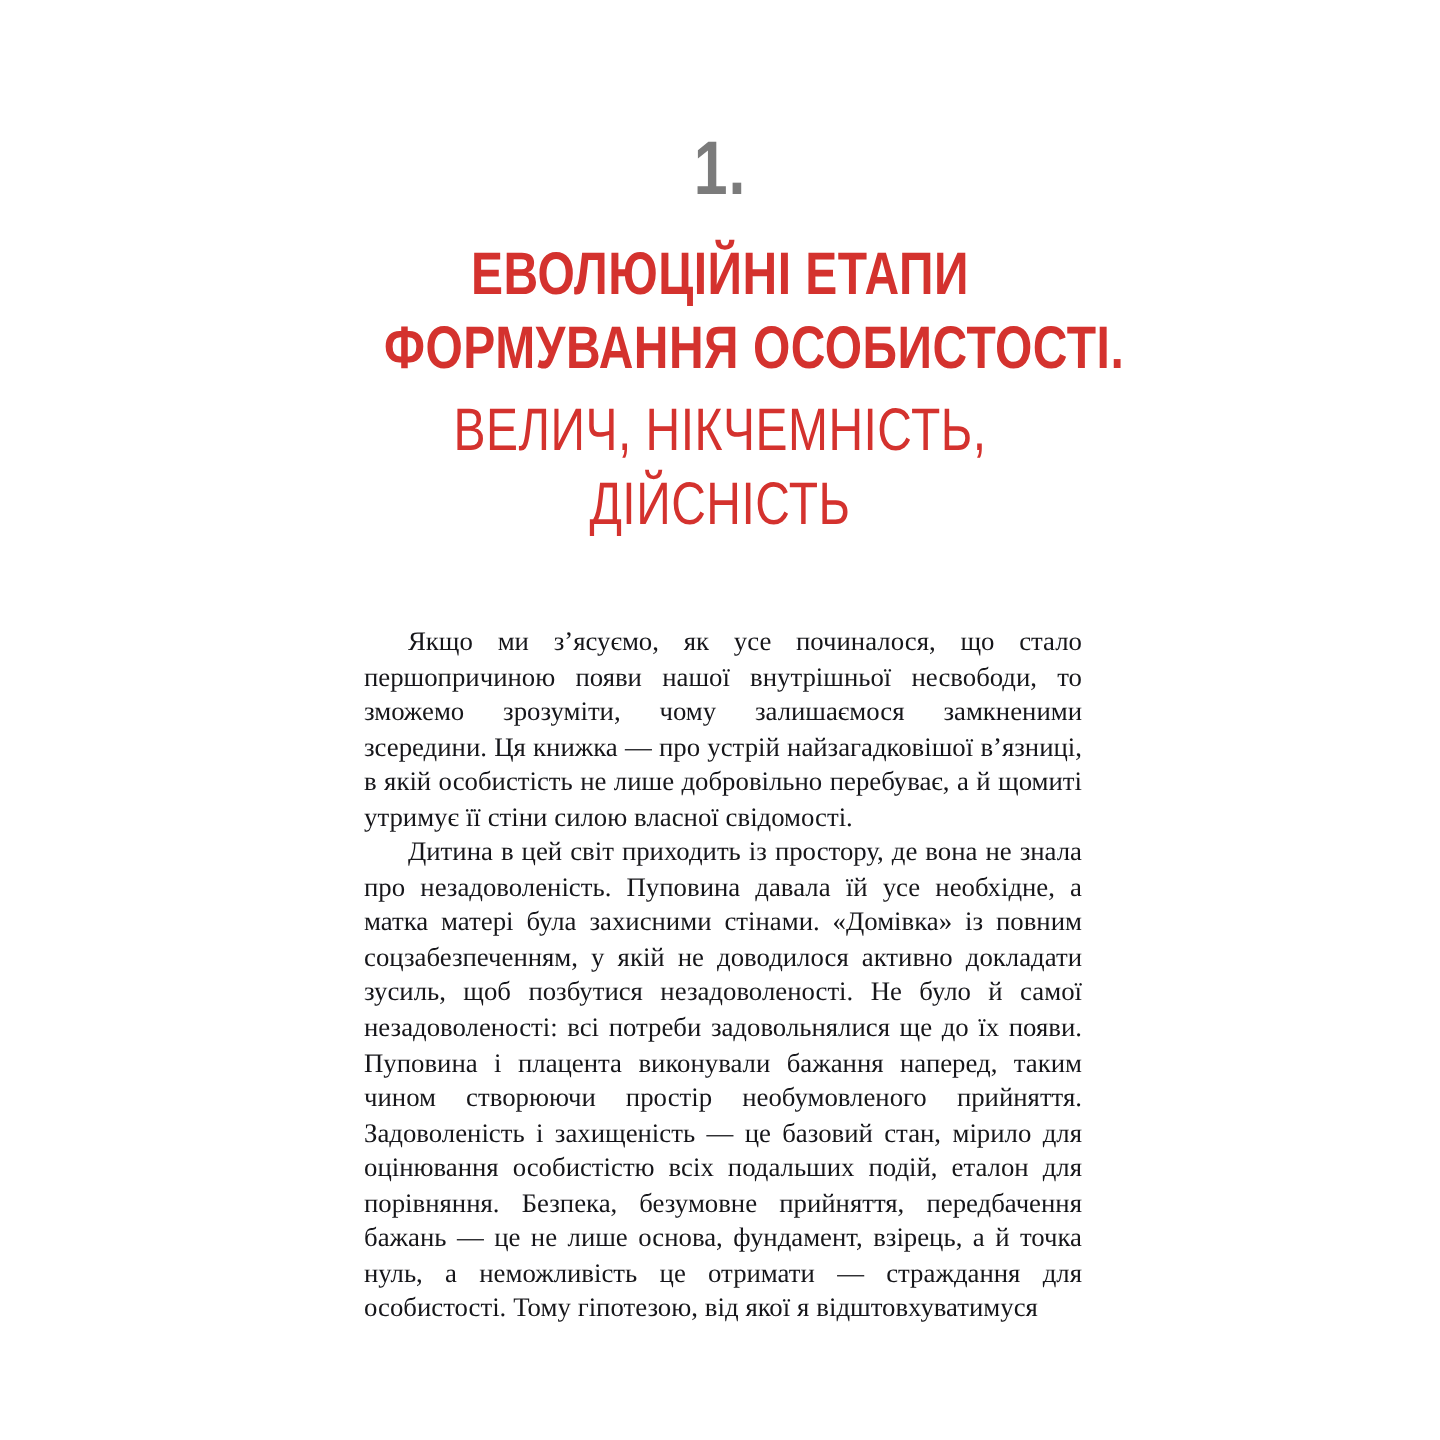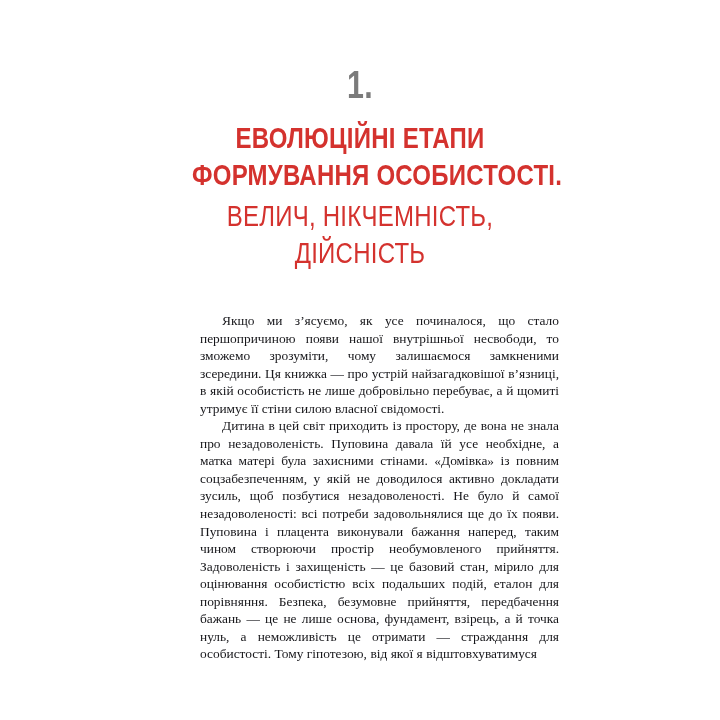--- a/index.html
+++ b/index.html
@@ -71,21 +71,21 @@
     margin: 0;
   }
 
   .chapter-subtitle-line.first {
     margin-top: 4px;
   }
 
   
   .body-block {
     position: absolute;
-    left: 200px;
+    left: 182px;
     top: 312px;
     width: 359px;
   }
 
   .body-paragraph {
     margin: 0;
     font-family: "Liberation Serif", "DejaVu Serif", serif;
     font-size: 13.4px;
     line-height: 17.55px;
     color: #16161a;

